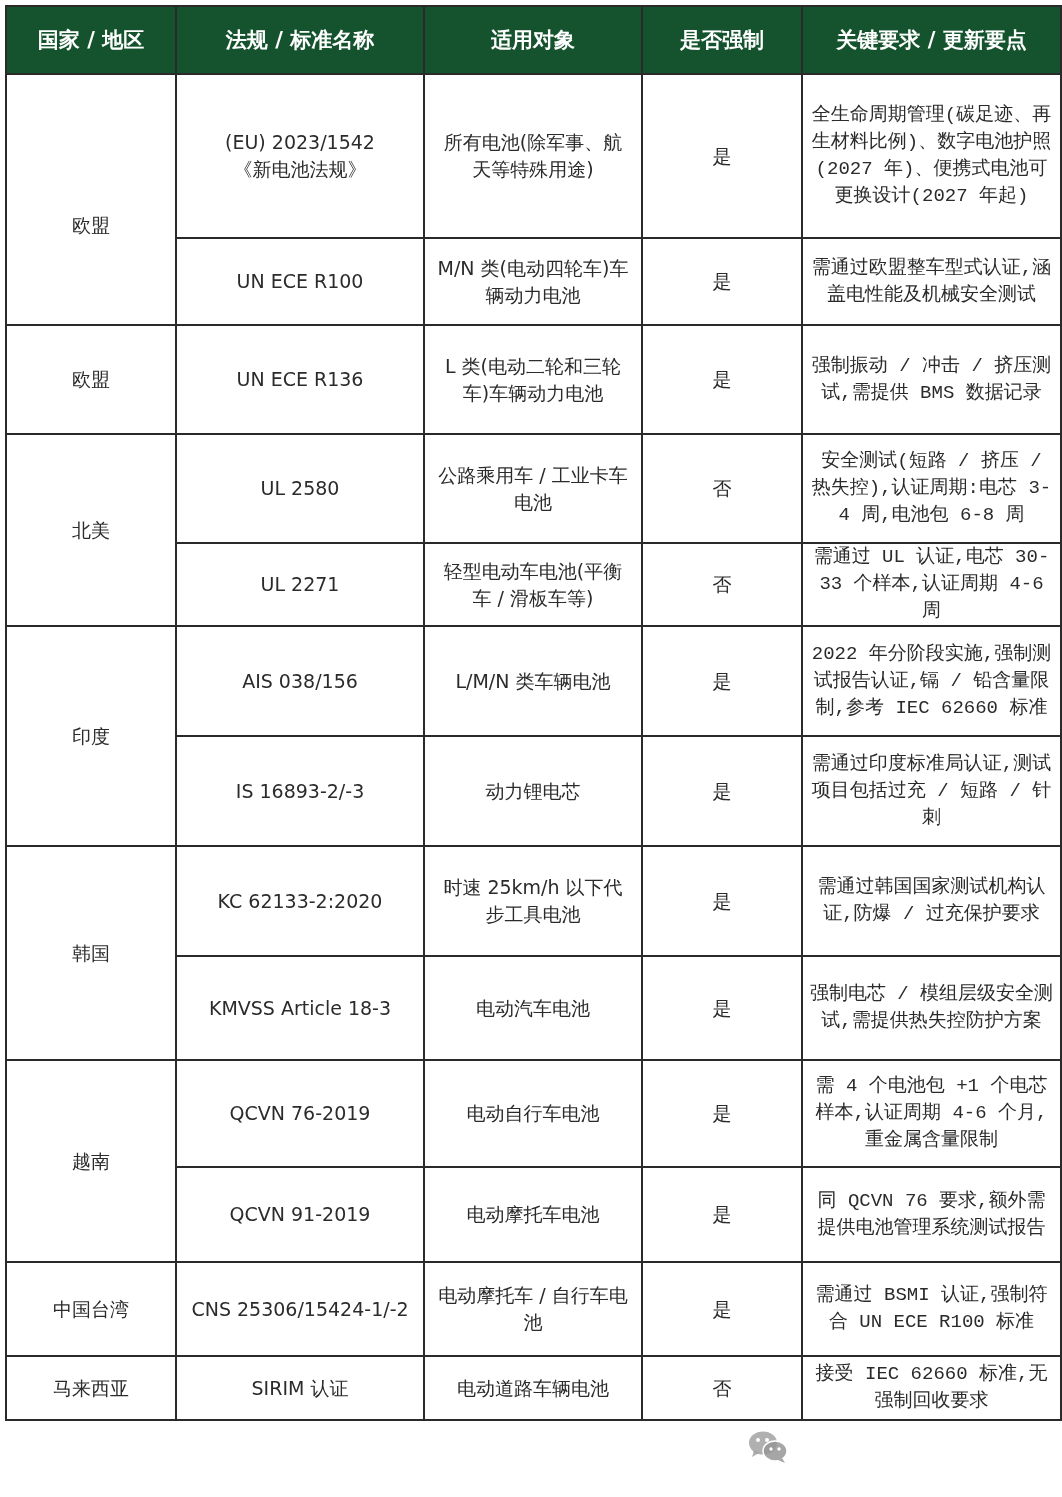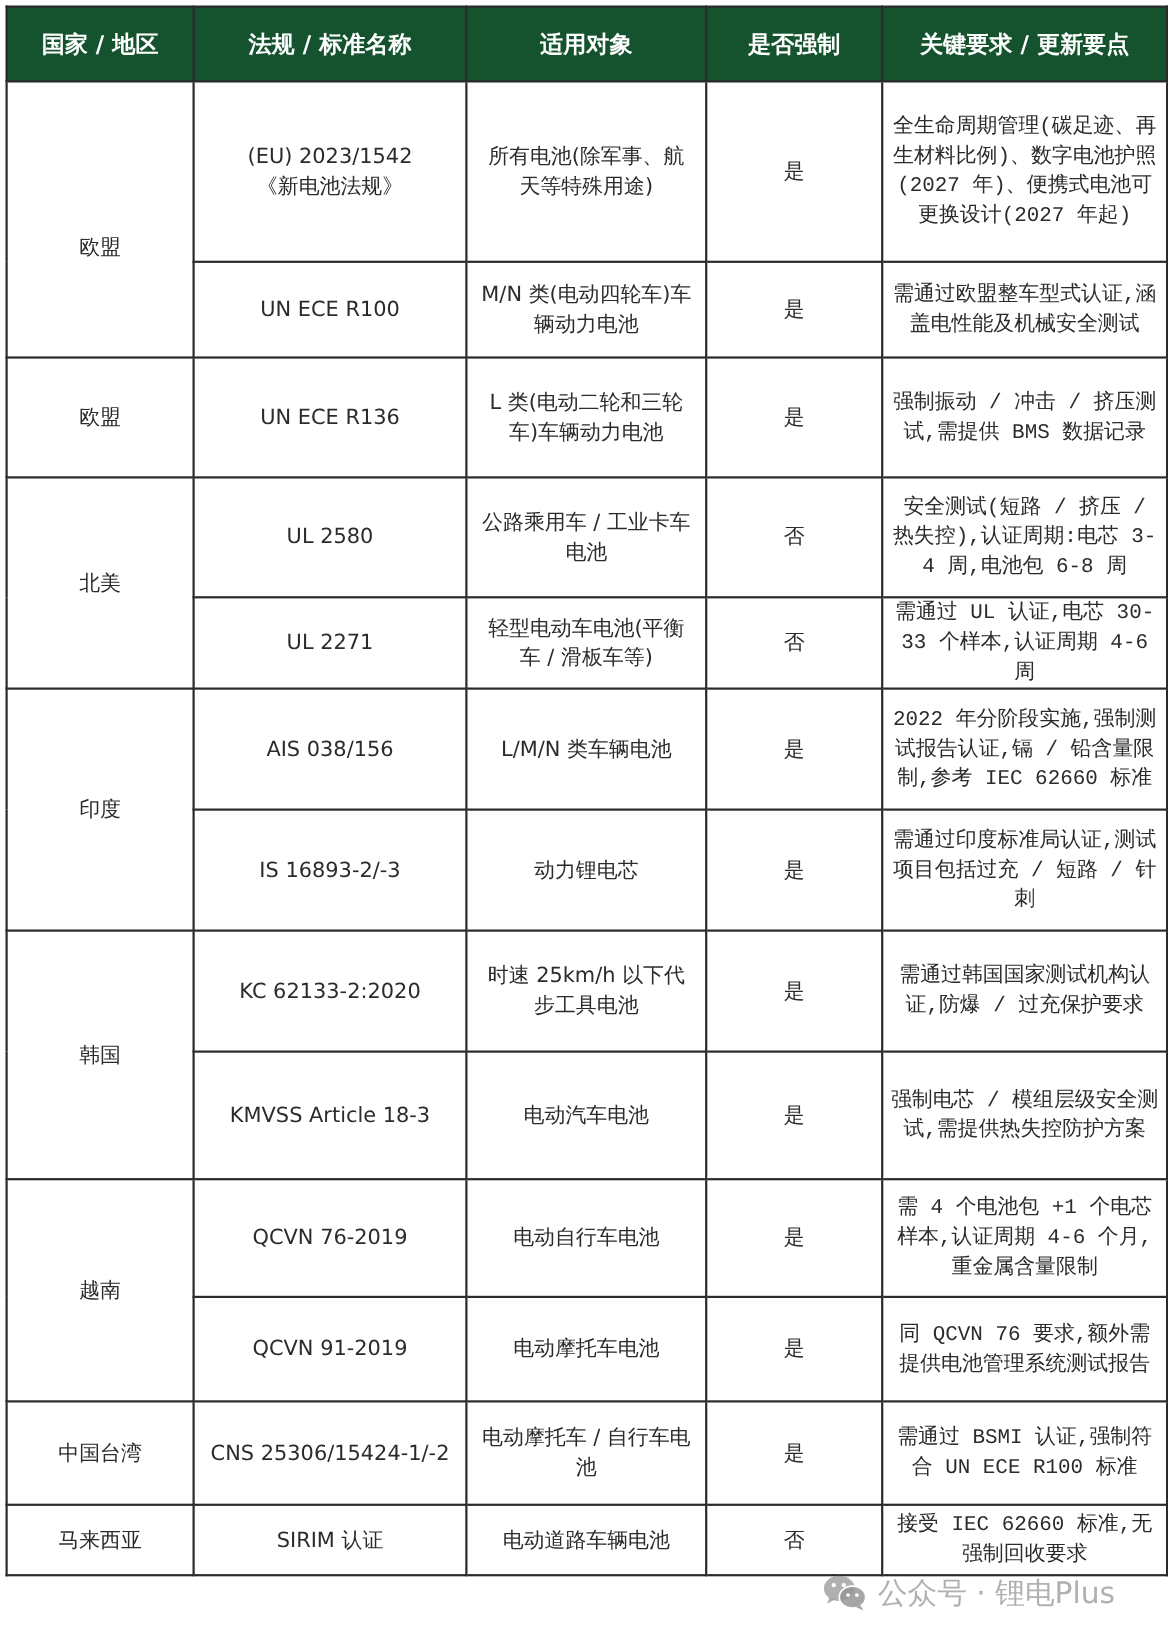--- a/index.html
+++ b/index.html
@@ -127,21 +127,21 @@
       <td class="req">需通过印度标准局认证,测试项目包括过充 / 短路 / 针刺</td>
     </tr>
 
     <tr style="height:110px">
       <td class="country" rowspan="2">韩国</td>
       <td>KC 62133-2:2020</td>
       <td>时速 25km/h 以下代步工具电池</td>
       <td>是</td>
       <td class="req">需通过韩国国家测试机构认证,防爆 / 过充保护要求</td>
     </tr>
-    <tr style="height:116px">
+    <tr style="height:104px">
       <td>KMVSS Article 18-3</td>
       <td>电动汽车电池</td>
       <td>是</td>
       <td class="req">强制电芯 / 模组层级安全测试,需提供热失控防护方案</td>
     </tr>
 
     <tr style="height:107px">
       <td class="country" rowspan="2">越南</td>
       <td>QCVN 76-2019</td>
       <td>电动自行车电池</td>
@@ -179,14 +179,13 @@
       <ellipse cx="15" cy="13" rx="14" ry="11.5" fill="rgba(150,150,150,0.75)"></ellipse>
       <path d="M6 21 L4 27 L11 23 Z" fill="rgba(150,150,150,0.75)"></path>
       <circle cx="10" cy="10" r="2" fill="#ffffff"></circle>
       <circle cx="19" cy="10" r="2" fill="#ffffff"></circle>
       <ellipse cx="27" cy="21" rx="12" ry="10" fill="rgba(150,150,150,0.85)" stroke="#ffffff" stroke-width="1.5"></ellipse>
       <path d="M34 28 L37 33 L30 30 Z" fill="rgba(150,150,150,0.85)"></path>
       <circle cx="23" cy="19" r="1.7" fill="#ffffff"></circle>
       <circle cx="31" cy="19" r="1.7" fill="#ffffff"></circle>
     </svg>
   </span>
-  <span>公众号 · 锂电Plus</span>
 </div>
 
 </body></html>

